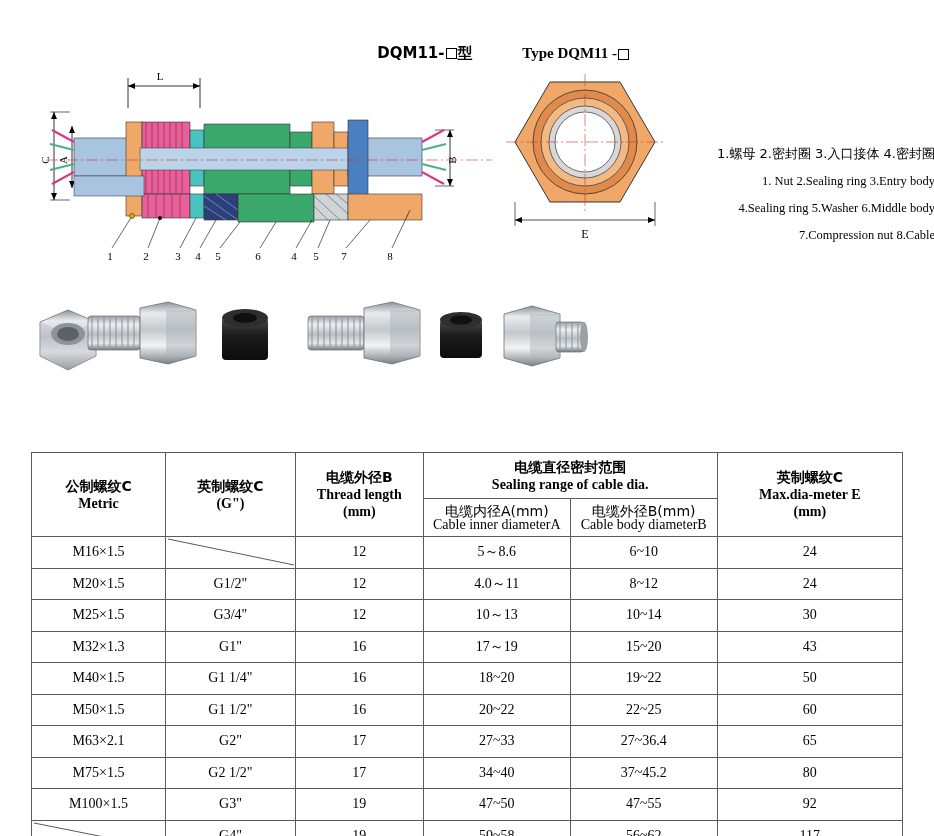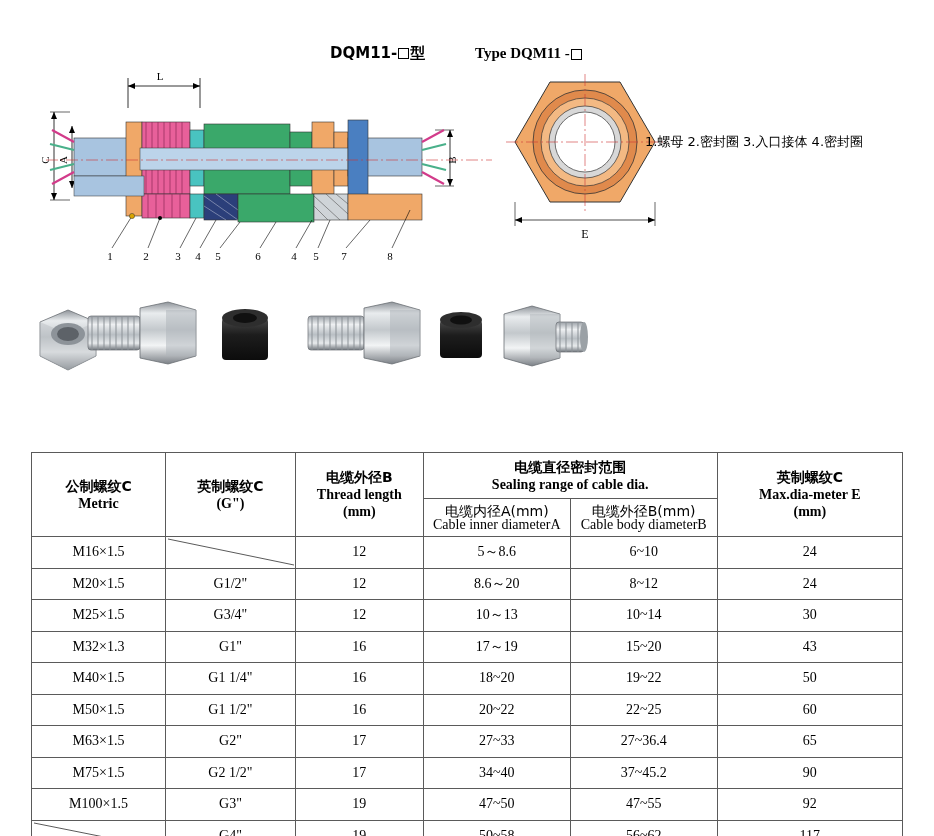--- a/index.html
+++ b/index.html
@@ -7,36 +7,36 @@
     width:934px;height:836px;
     background:#ffffff;
     font-family:"Liberation Serif", serif;
     color:#000;
     position:relative;
     overflow:hidden;
   }
   .page{position:relative;width:934px;height:836px;}
 
   
-  .diagram-area{position:absolute;left:0;top:0;width:792px;height:430px;}
+  .diagram-area{position:absolute;left:0;top:0;width:792px;height:430px;text-align:right;}
 
   .title-row{position:absolute;left:330px;top:44px;width:300px;font-size:15px;font-weight:bold;}
   .title-cn{display:inline-block;}
   .title-en{display:inline-block;margin-left:46px;}
   .sq{display:inline-block;width:9px;height:9px;border:1px solid #000;vertical-align:middle;margin:0 1px;}
 
   
   .cutaway{position:absolute;left:40px;top:60px;width:450px;height:200px;}
   .cut-svg{position:absolute;left:0;top:0;}
 
   
   .hexview{position:absolute;left:500px;top:70px;width:150px;height:180px;}
 
   
-  .legend{position:absolute;left:645px;top:132px;width:290px;font-size:13px;line-height:20px;}
+  .legend{position:absolute;left:645px;top:144px;width:290px;font-size:13px;line-height:20px;}
   .legend .cn{font-family:"DejaVu Sans", sans-serif;font-size:13px;}
   .legend .en{font-size:12.5px;line-height:19px;margin-top:8px;}
 
   
   .photos{position:absolute;left:0;top:280px;width:934px;height:130px;}
 
   
   table.spec{
     position:absolute;left:31px;top:452px;
     border-collapse:collapse;
@@ -212,20 +212,23 @@
         <polygon points="15,150 22,147 22,153" fill="#000"></polygon>
         <polygon points="155,150 148,147 148,153" fill="#000"></polygon>
         <line x1="15" y1="132" x2="15" y2="156" stroke="#000" stroke-width="0.6"></line>
         <line x1="155" y1="132" x2="155" y2="156" stroke="#000" stroke-width="0.6"></line>
         <text x="85" y="168" font-size="12" font-family="Liberation Serif, serif" text-anchor="middle">E</text>
       </svg>
     </div>
 
     <div class="legend">
       <div class="cn">1.螺母  2.密封圈  3.入口接体  4.密封圈</div>
+      <div class="en">1. Nut    2.Sealing  ring   3.Entry body</div>
+      <div class="en">4.Sealing ring   5.Washer   6.Middle body</div>
+      <div class="en">7.Compression nut     8.Cable</div>
     </div>
 
     <div class="photos">
       <svg width="934" height="130" viewBox="0 0 934 130">
         <defs>
           <linearGradient id="metal" x1="0" y1="0" x2="0" y2="1">
             <stop offset="0%" stop-color="#8e9399"></stop>
             <stop offset="18%" stop-color="#e9ecee"></stop>
             <stop offset="45%" stop-color="#c3c8cc"></stop>
             <stop offset="70%" stop-color="#f2f4f5"></stop>
@@ -360,21 +363,21 @@
         </td>
         <td>12</td>
         <td>5～8.6</td>
         <td>6~10</td>
         <td>24</td>
       </tr>
       <tr>
         <td>M20×1.5</td>
         <td>G1/2"</td>
         <td>12</td>
-        <td>8.6～20</td>
+        <td>4.0～11</td>
         <td>8~12</td>
         <td>24</td>
       </tr>
       <tr>
         <td>M25×1.5</td>
         <td>G3/4"</td>
         <td>12</td>
         <td>10～13</td>
         <td>10~14</td>
         <td>30</td>
@@ -397,34 +400,34 @@
       </tr>
       <tr>
         <td>M50×1.5</td>
         <td>G1 1/2"</td>
         <td>16</td>
         <td>20~22</td>
         <td>22~25</td>
         <td>60</td>
       </tr>
       <tr>
-        <td>M63×1.5</td>
+        <td>M63×2.1</td>
         <td>G2"</td>
         <td>17</td>
         <td>27~33</td>
         <td>27~36.4</td>
         <td>65</td>
       </tr>
       <tr>
         <td>M75×1.5</td>
         <td>G2 1/2"</td>
         <td>17</td>
         <td>34~40</td>
         <td>37~45.2</td>
-        <td>90</td>
+        <td>80</td>
       </tr>
       <tr>
         <td>M100×1.5</td>
         <td>G3"</td>
         <td>19</td>
         <td>47~50</td>
         <td>47~55</td>
         <td>92</td>
       </tr>
       <tr>

